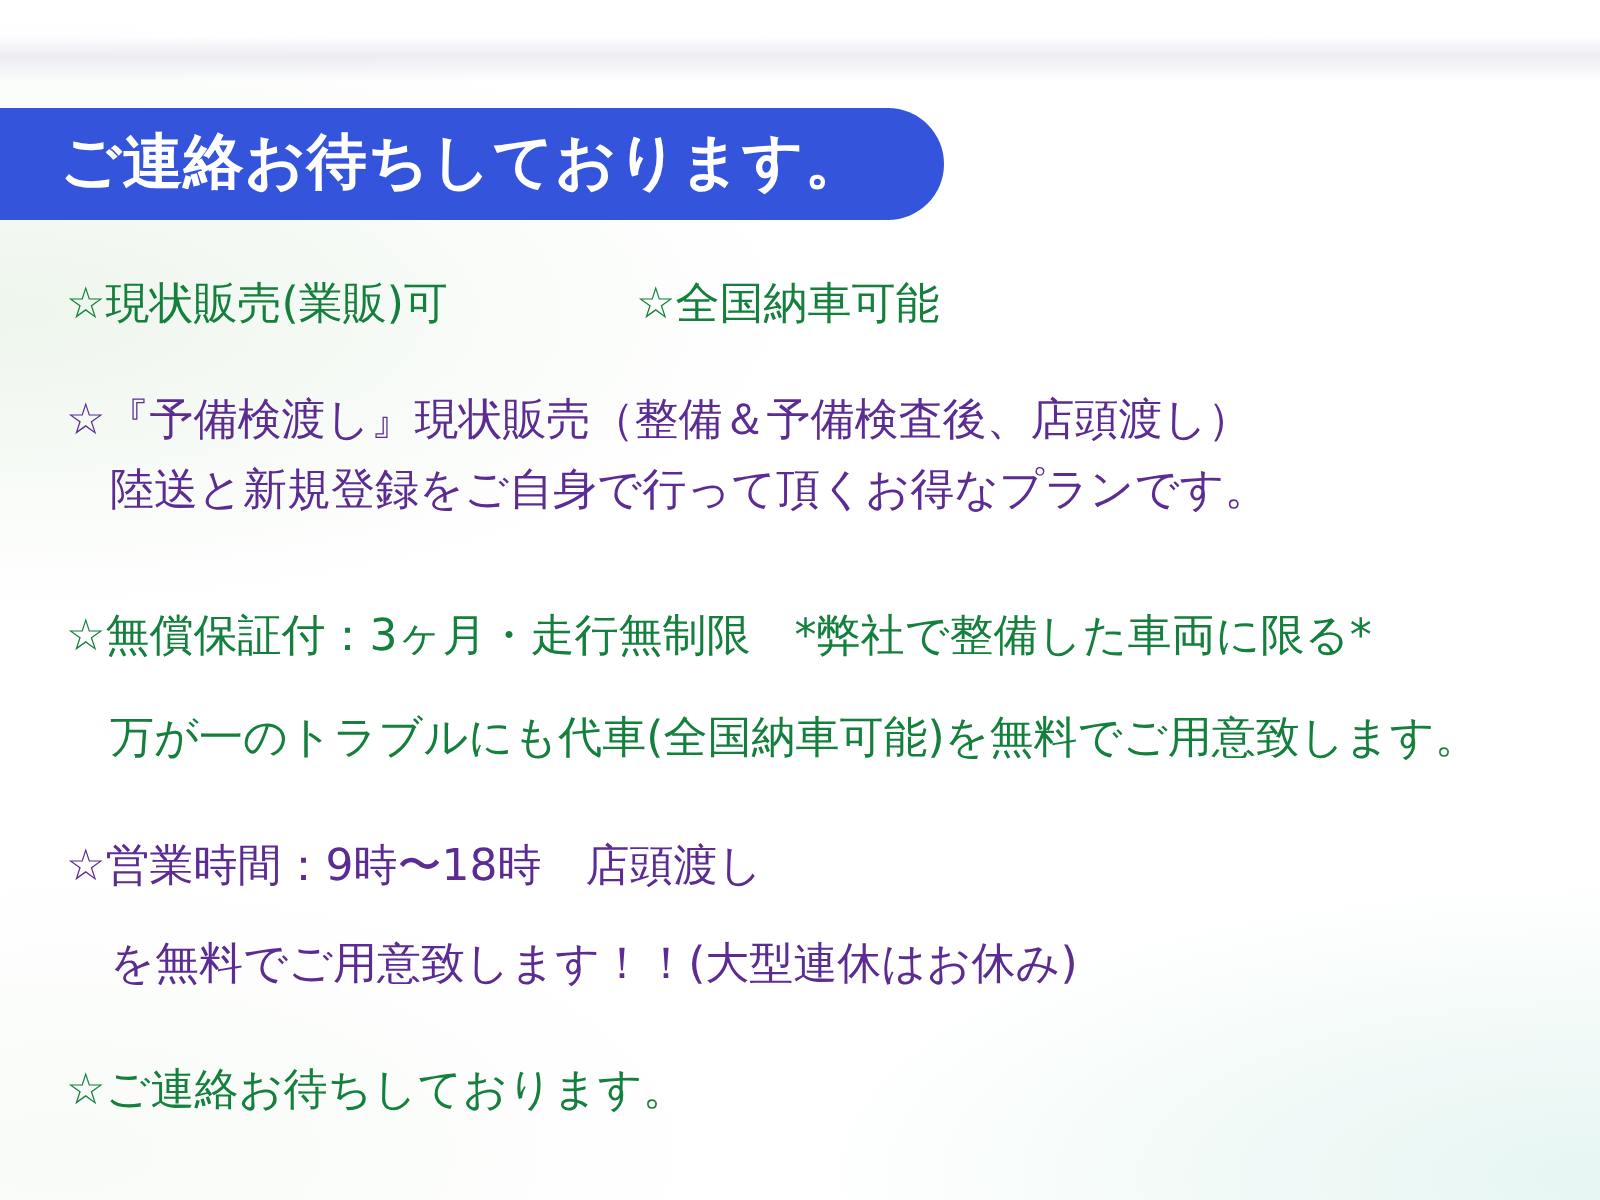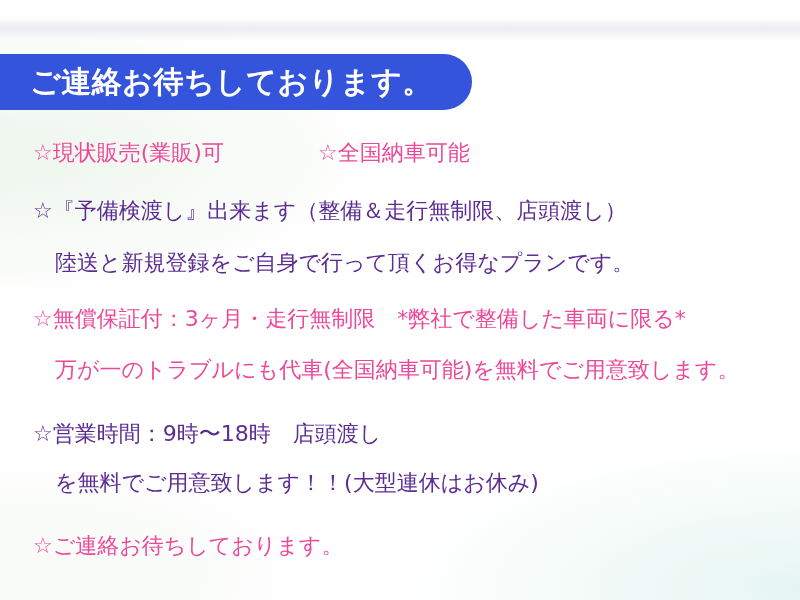--- a/index.html
+++ b/index.html
@@ -59,30 +59,30 @@
 
   
   .line {
     position: absolute;
     white-space: nowrap;
     line-height: 1;
   }
   .lv1 { left: 33px; }
   .lv2 { left: 55px; }
 
-  .black { color: #ec4899; }
+  .black { color: #15803d; }
   .purple { color: #5c2c92; }
   .s22 { font-size: 22px; }
 
   .star { letter-spacing: 0px; }
 
   #l-genjo   { top: 142px; }
   #l-zenkoku { top: 142px; left: 318px; }
   #l-yobiken { top: 200px; }
-  #l-rikuso  { top: 252px; }
+  #l-rikuso  { top: 235px; }
   #l-hosho   { top: 308px; }
   #l-mangaichi { top: 359px; }
   #l-eigyo   { top: 423px; }
   #l-shukujitsu { top: 472px; }
   #l-kuwashiku { top: 535px; }
 </style>
 </head>
 <body>
 
 <div id="page"></div>
@@ -94,21 +94,21 @@
 
 <div class="line lv1 black s22" id="l-genjo">
   <span class="star">☆</span><span>現状販売(業販)可</span>
 </div>
 
 <div class="line black s22" id="l-zenkoku">
   <span class="star">☆</span><span>全国納車可能</span>
 </div>
 
 <div class="line lv1 purple s22" id="l-yobiken">
-  <span class="star">☆</span><span>『予備検渡し』出来ます（整備＆走行無制限、店頭渡し）</span>
+  <span class="star">☆</span><span>『予備検渡し』現状販売（整備＆予備検査後、店頭渡し）</span>
 </div>
 
 <div class="line lv2 purple s22" id="l-rikuso">
   <span>陸送と新規登録をご自身で行って頂くお得なプランです。</span>
 </div>
 
 <div class="line lv1 black s22" id="l-hosho">
   <span class="star">☆</span><span>無償保証付：3ヶ月・走行無制限　*弊社で整備した車両に限る*</span>
 </div>
 

